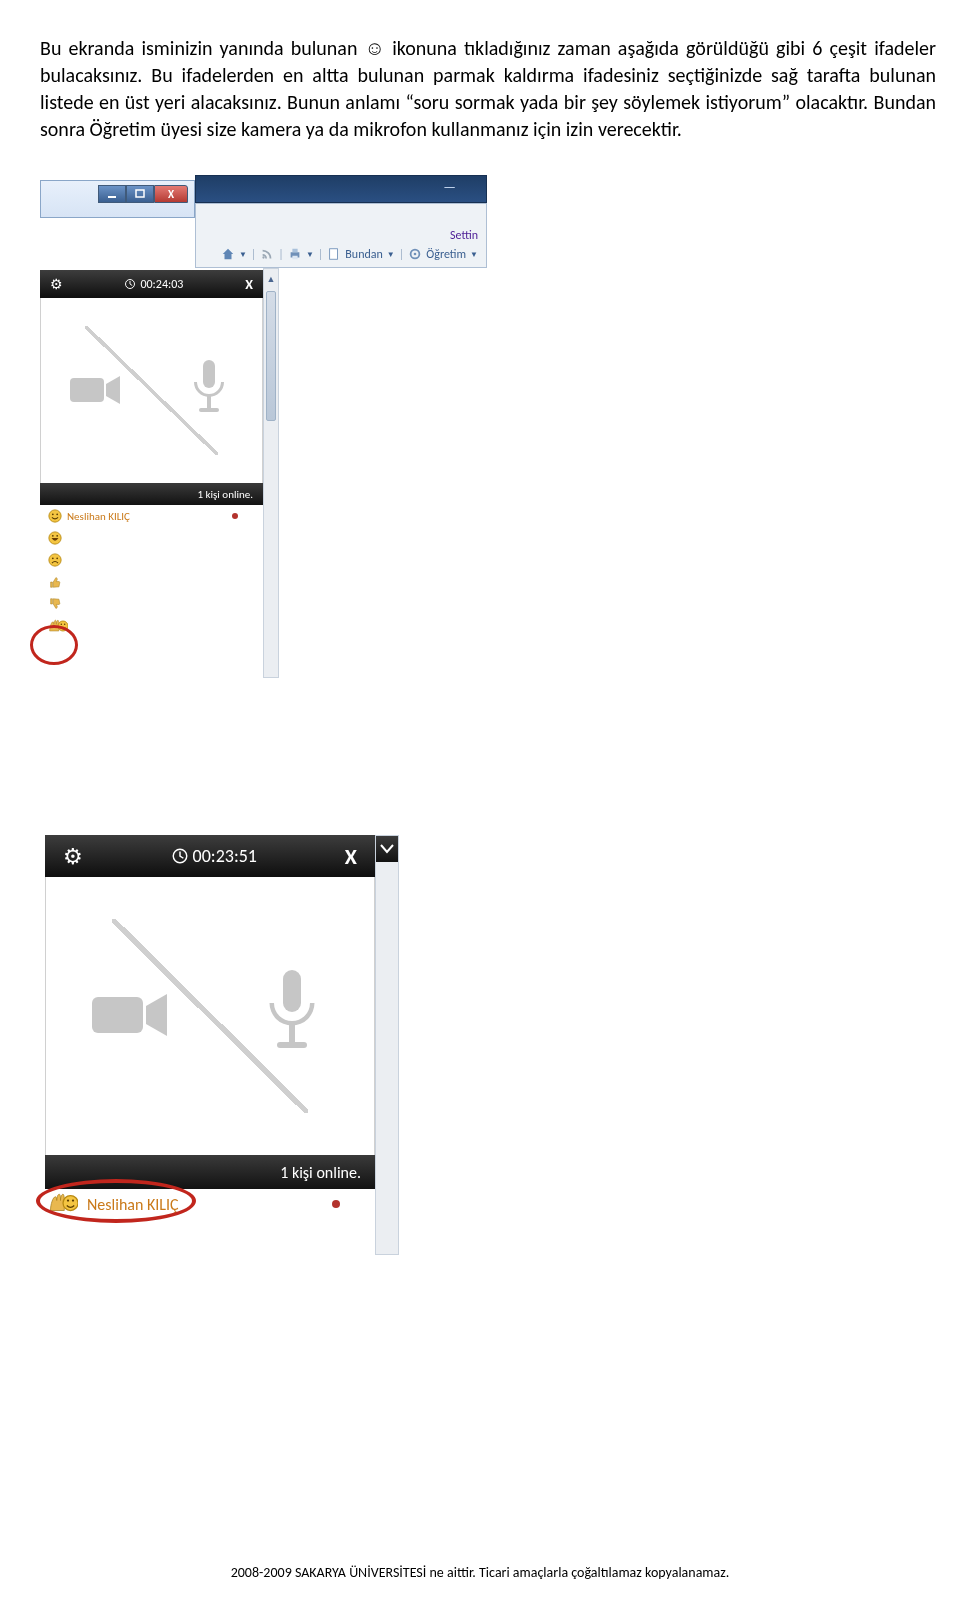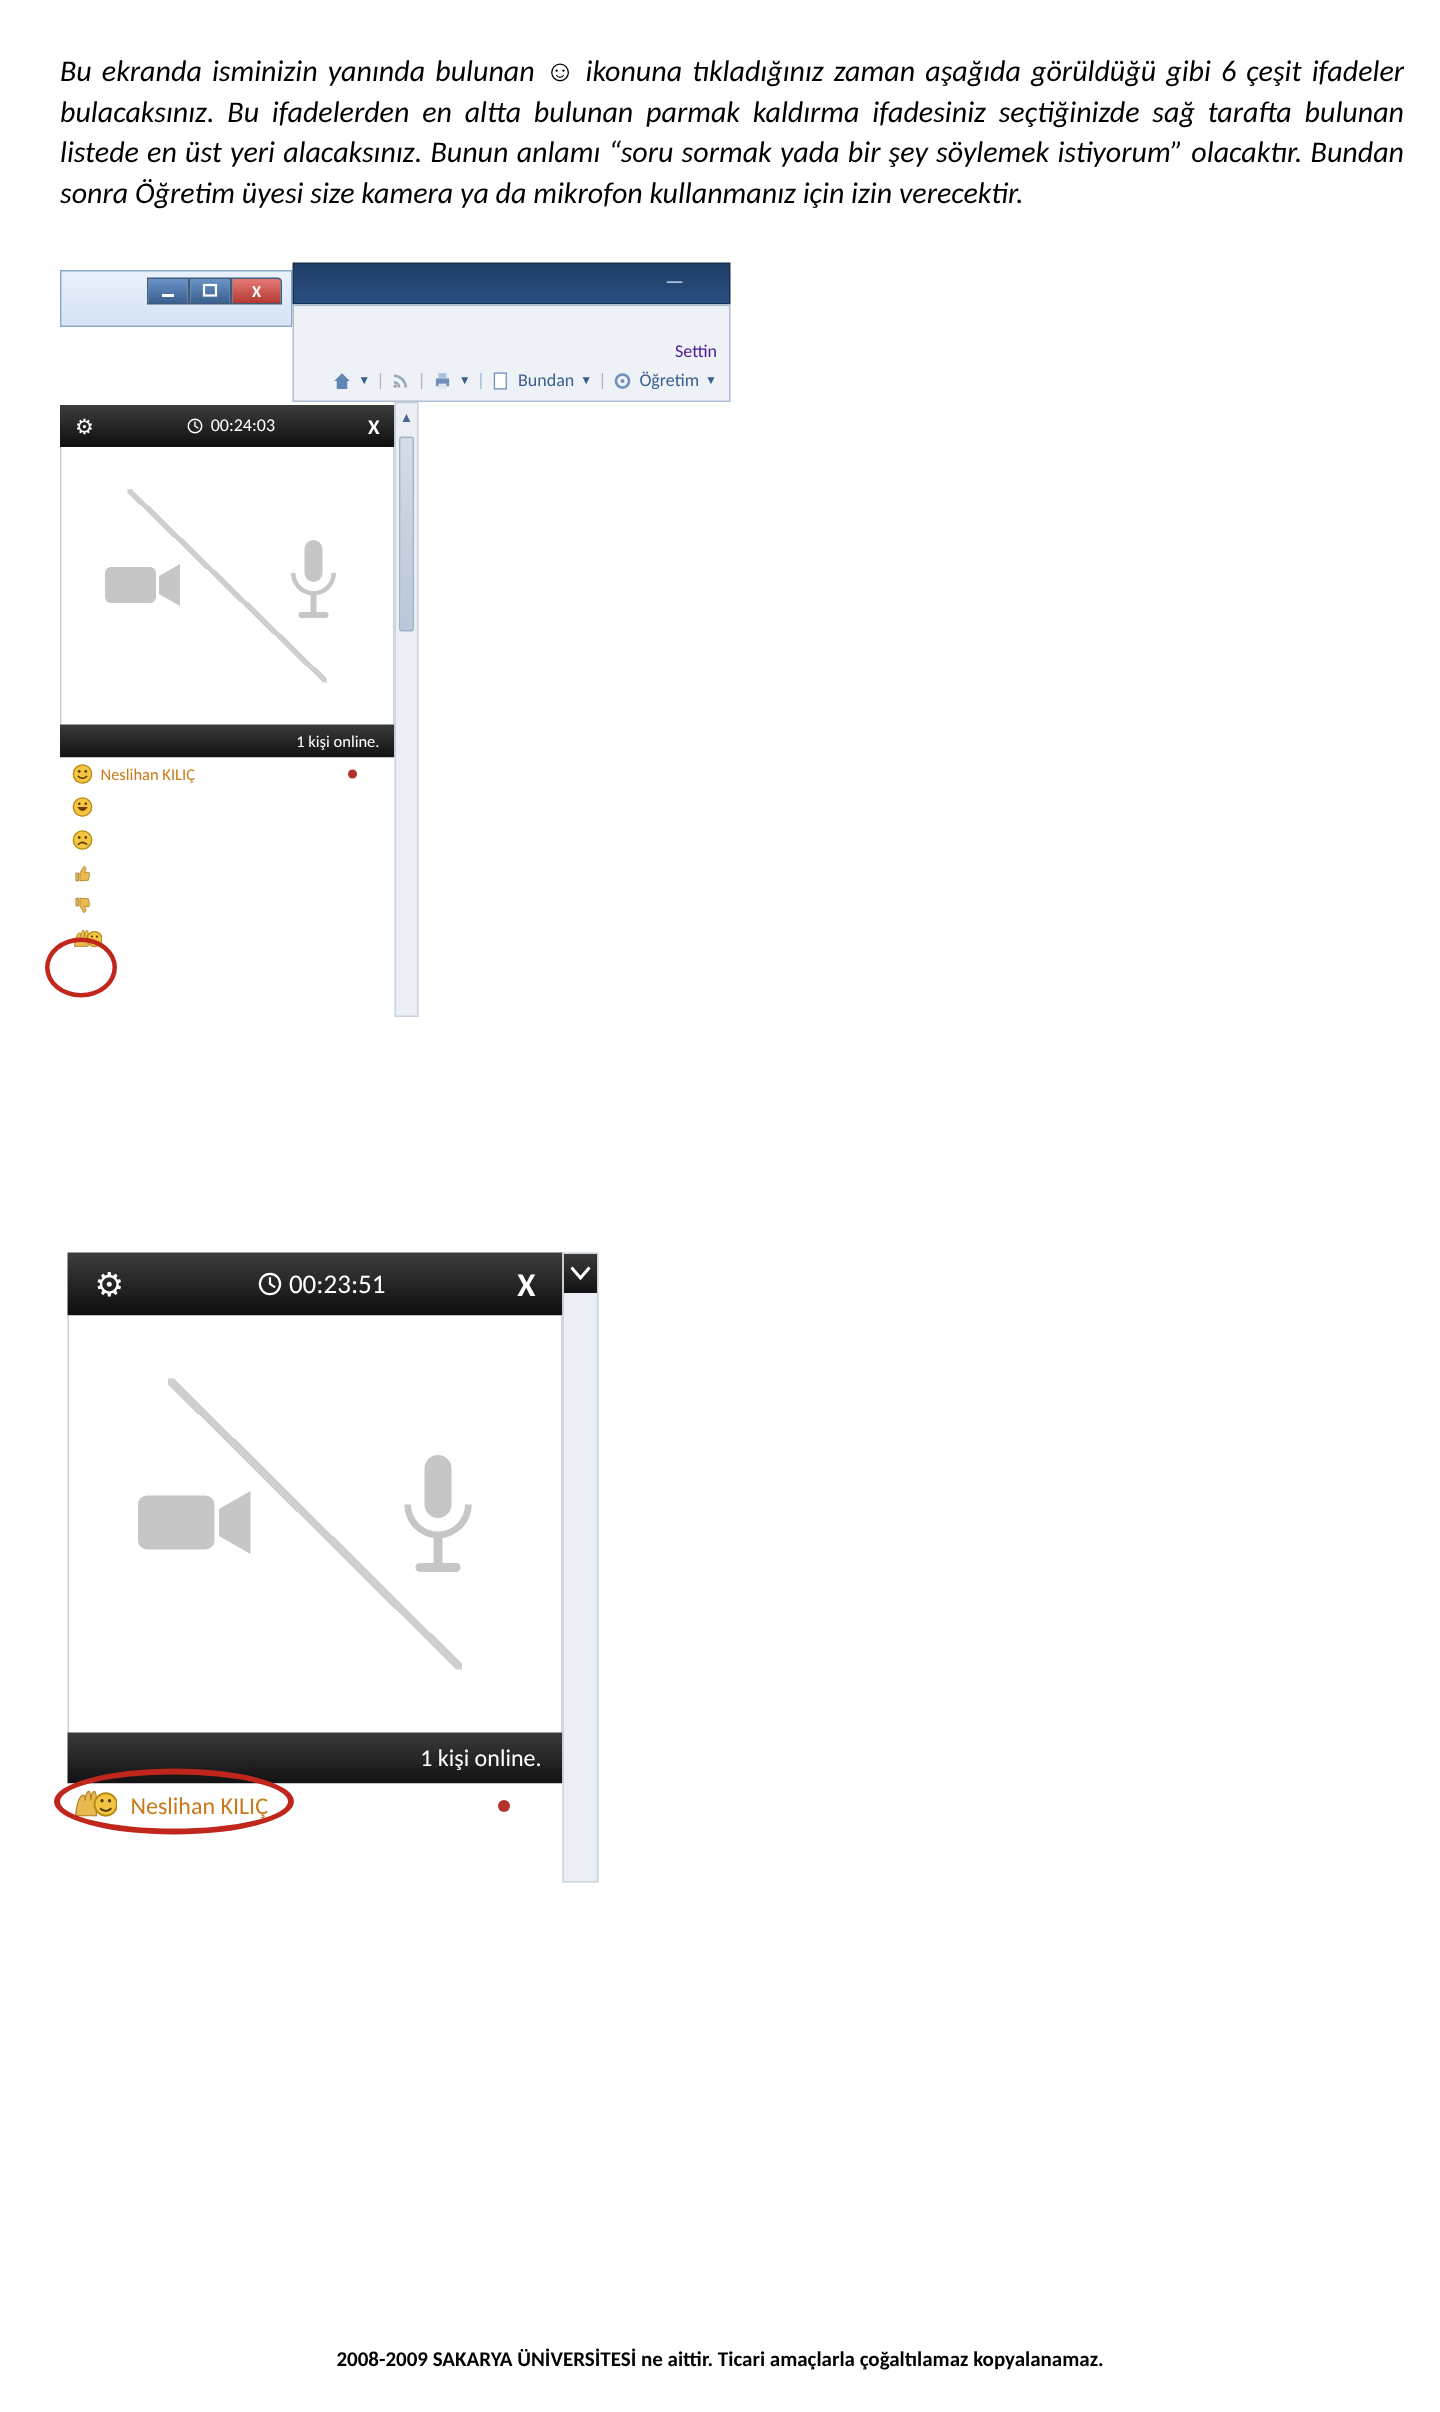--- a/index.html
+++ b/index.html
@@ -5,21 +5,21 @@
   * { box-sizing: border-box; margin: 0; padding: 0; }
   body {
     width: 960px;
     height: 1608px;
     background: #fff;
     font-family: Calibri, Arial, sans-serif;
     font-size: 20px;
     color: #000;
     position: relative;
   }
-  .doc-text { padding: 35px 24px 10px 40px; line-height: 1.35; text-align: justify; font-style: italic; }
+  .doc-text { padding: 35px 24px 10px 40px; line-height: 1.35; text-align: justify; }
 
   
   .shot-wrap { position: relative; margin-left: 0; }
   .shot1 { margin-top: 22px; height: 640px; }
   .shot2 { margin-top: 20px; height: 530px; }
 
   
   .s1-titlebar {
     position: absolute; left: 40px; top: 5px; width: 155px; height: 38px;
     background: linear-gradient(#e8f0fb,#d7e4f5);
@@ -150,21 +150,21 @@
     background:linear-gradient(#3a3a3a,#121212);
     display:flex; align-items:center; justify-content:center;
   }
   .s2 .scrollbar .blackdrop svg { fill:#fff; }
 
   
   .footer {
     position:absolute; left:0; bottom:26px; width:100%; text-align:center;
     font-size:14px; line-height:1.3;
   }
-  .footer .l1 { font-weight:bold;text-align:center; }
+  .footer .l1 { font-weight:normal;text-align:center; }
 
   
   .face { width:14px; height:14px; }
 
 </style>
 </head>
 <body>
 
 <div class="doc-text">
   <span>Bu ekranda isminizin yanında bulunan ☺ ikonuna tıkladığınız zaman aşağıda görüldüğü gibi 6 çeşit ifadeler bulacaksınız. Bu ifadelerden en altta bulunan parmak kaldırma ifadesiniz seçtiğinizde sağ tarafta bulunan listede en üst yeri alacaksınız. Bunun anlamı “soru sormak yada bir şey söylemek istiyorum” olacaktır. Bundan sonra Öğretim üyesi size kamera ya da mikrofon kullanmanız için izin verecektir.</span>

